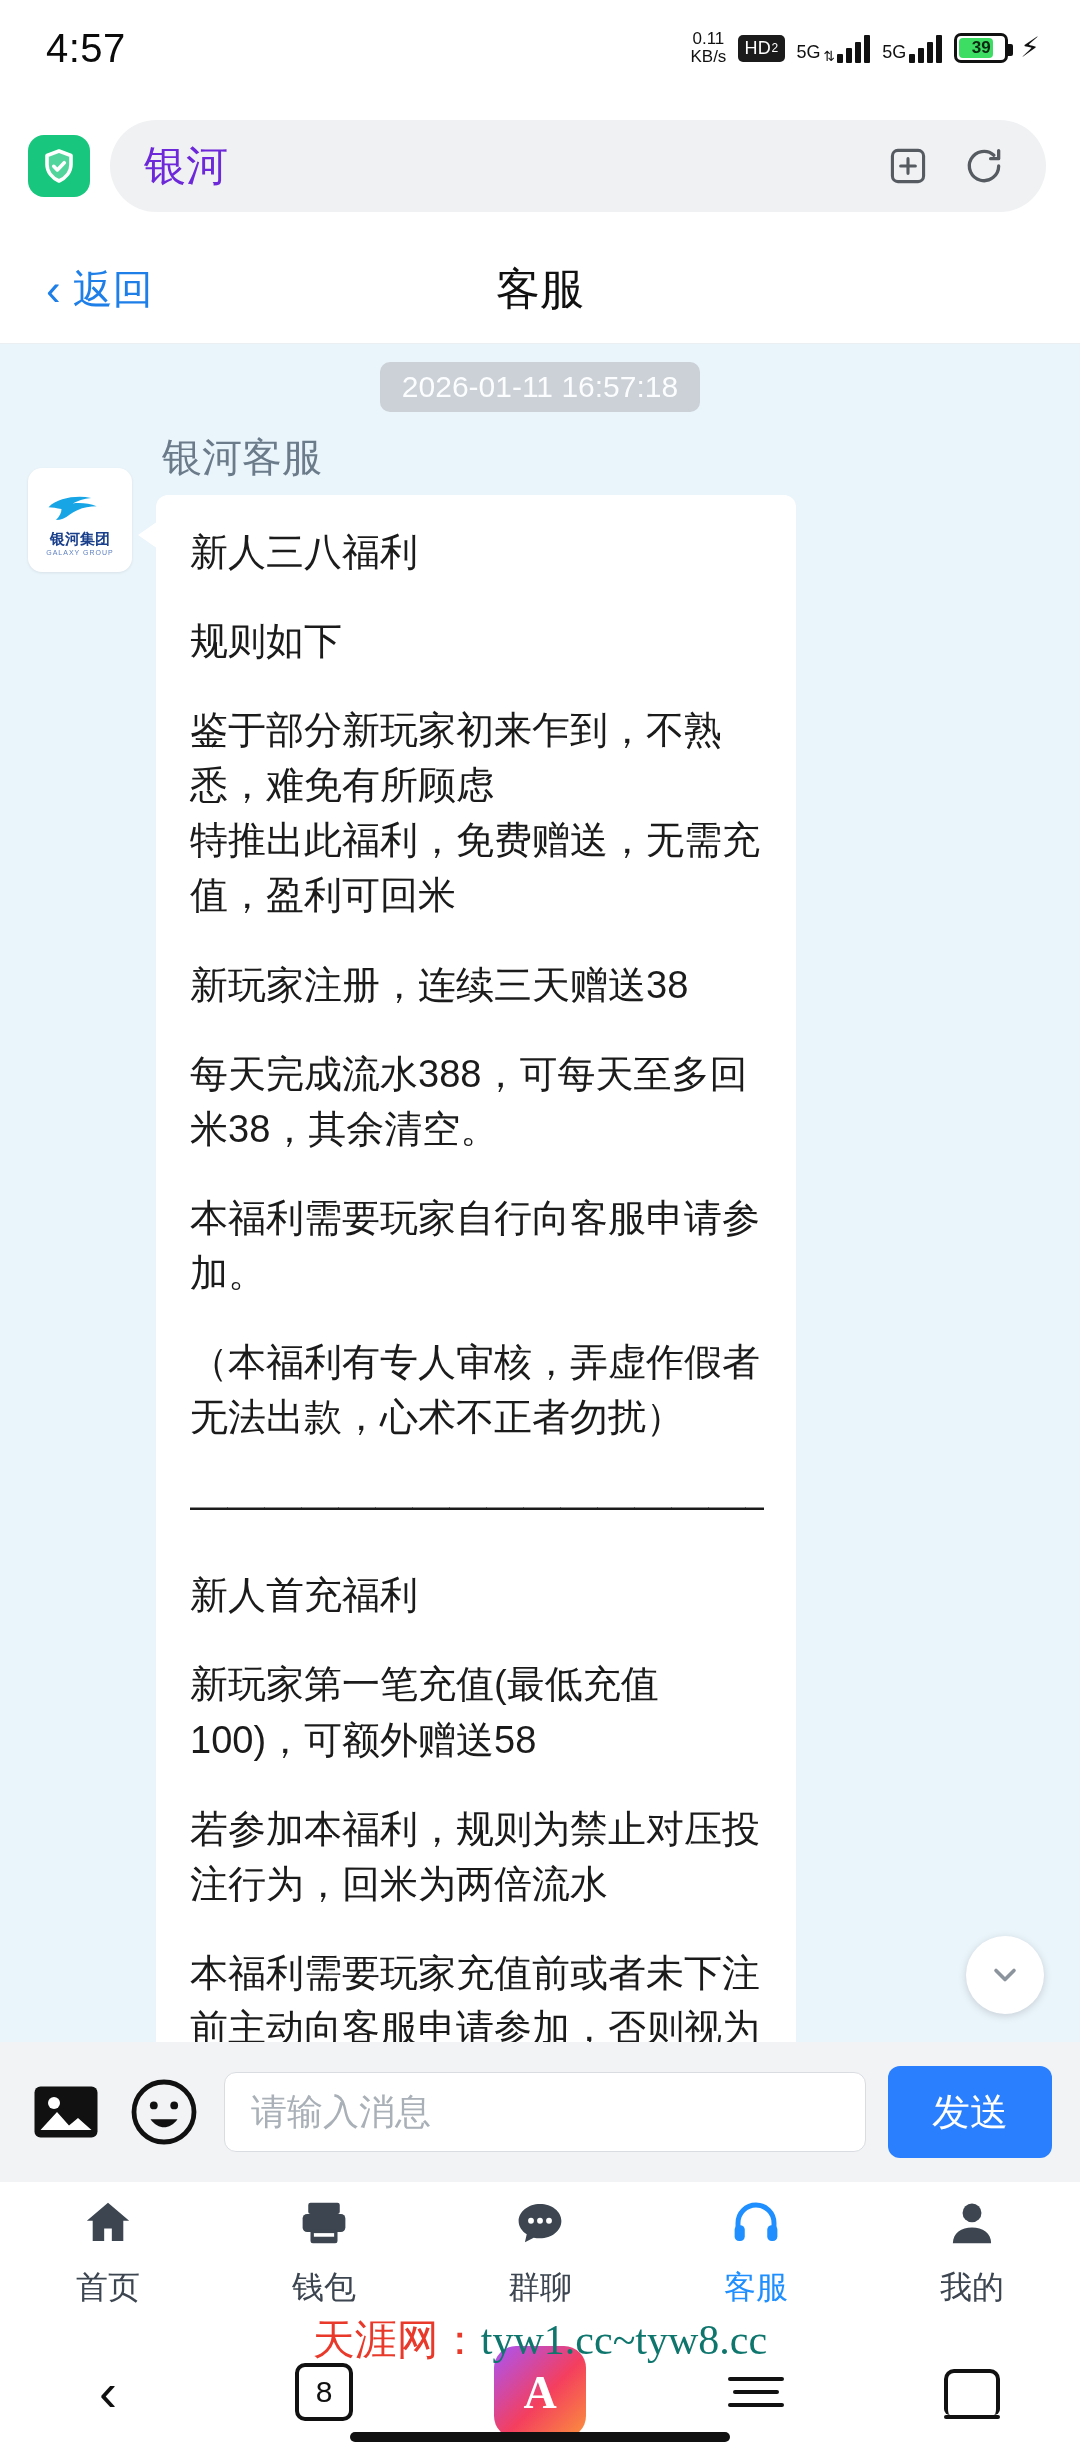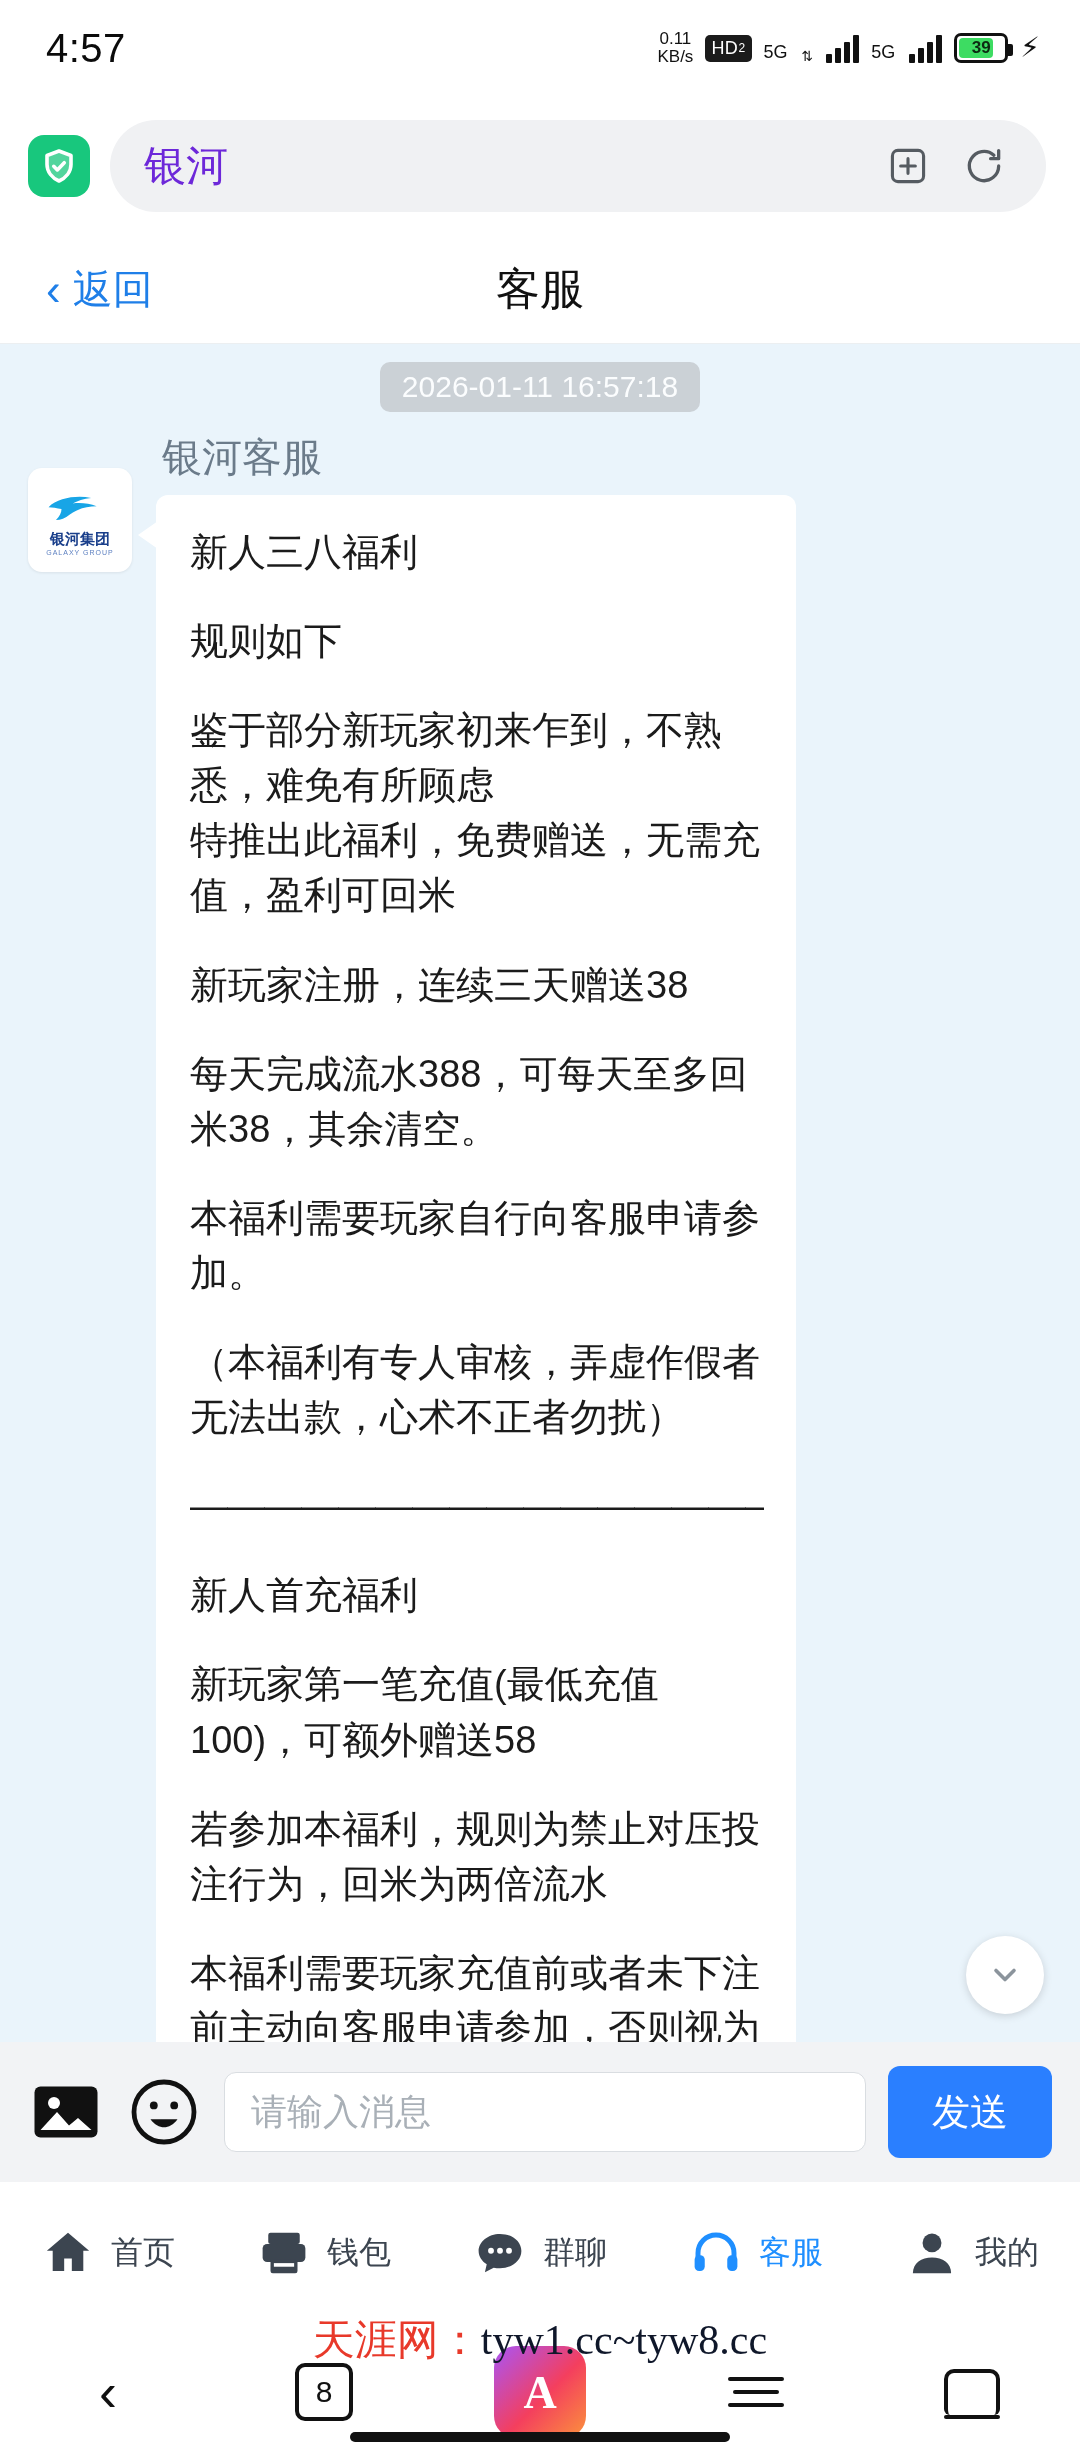--- a/index.html
+++ b/index.html
@@ -50,21 +50,21 @@
     background: #1b1b1b;
     color: #fff;
     font-size: 18px;
     border-radius: 5px;
     padding: 3px 6px 3px 6px;
     letter-spacing: 0.5px;
     display: flex;
     align-items: center;
   }
   .hd-badge sub { font-size: 12px; }
-  .sig-group { display: flex; align-items: flex-end; gap: 12px; }
+  .sig-group { display: flex; align-items: flex-end; gap: 1px; }
   .sig-label { font-size: 18px; color: #111; margin-right: 2px; }
   .bars { display: flex; align-items: flex-end; gap: 3px; height: 30px; }
   .bars i { display: block; width: 6px; background: #111; border-radius: 1px; }
   .bars i:nth-child(1) { height: 9px; }
   .bars i:nth-child(2) { height: 15px; }
   .bars i:nth-child(3) { height: 21px; }
   .bars i:nth-child(4) { height: 28px; }
   .tiny-arrows { font-size: 14px; color: #111; line-height: 1; margin-right: 1px;}
   .battery {
     width: 54px; height: 30px;
@@ -298,21 +298,21 @@
   .tabbar {
     height: 142px;
     background: #ffffff;
     display: flex;
     align-items: center;
     flex: 0 0 auto;
   }
   .tab {
     flex: 1 1 0;
     display: flex;
-    flex-direction: row;
+    flex-direction: column;
     align-items: center;
     justify-content: center;
     gap: 16px;
     color: #3c4550;
   }
   .tab.active { color: #1f8fff; }
   .tab svg { width: 54px; height: 54px; }
   .tab span { font-size: 32px; }
 
   
@@ -361,21 +361,21 @@
   .watermark {
     position: absolute;
     left: 0; right: 0;
     bottom: 92px;
     text-align: center;
     font-size: 42px;
     font-family: "Liberation Serif", serif;
     pointer-events: none;
   }
   .wm-red { color: #e8392a; }
-  .wm-blue { color: #0f172a; }
+  .wm-blue { color: #0f766e; }
 
   .gesture-bar {
     position: absolute;
     left: 50%; transform: translateX(-50%);
     bottom: 18px;
     width: 380px; height: 10px;
     background: #111;
     border-radius: 6px;
   }
 </style>

